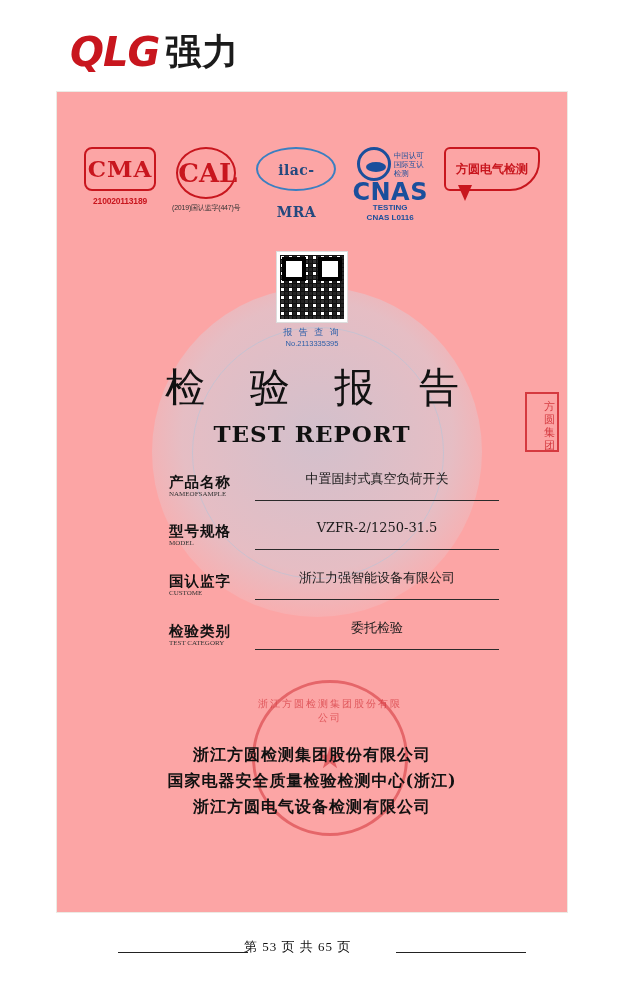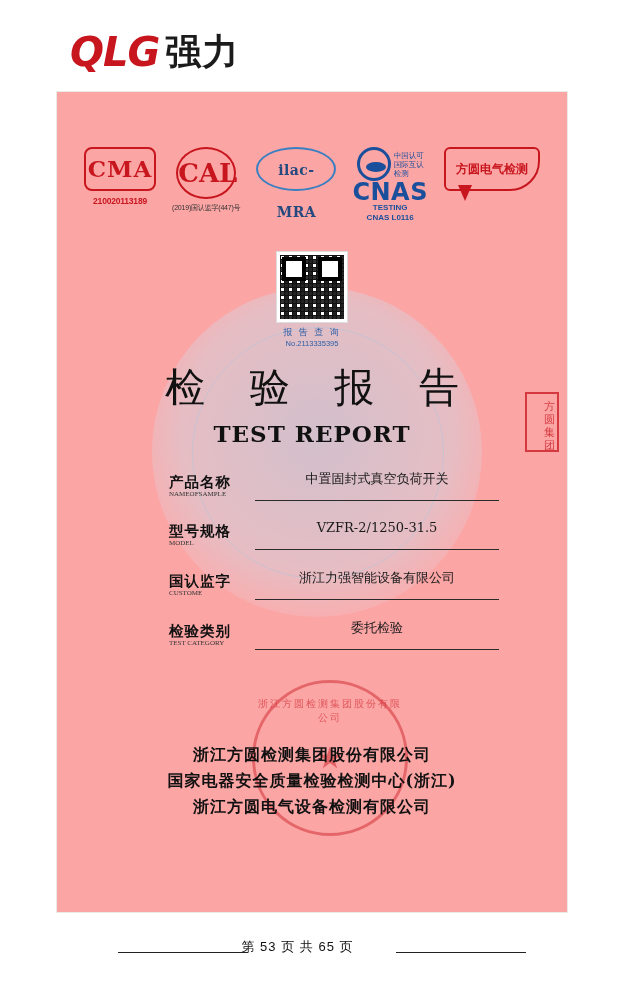--- a/index.html
+++ b/index.html
@@ -377,21 +377,21 @@
     letter-spacing: 1px;
   }
 
   
   .page-footer {
     position: absolute;
     left: 0;
     top: 938px;
     width: 595px;
     text-align: center;
-    font-family: Liberation Sans, sans-serif;
+    font-family: Liberation Serif, serif;
     font-size: 13px;
     color: #111;
     letter-spacing: 1px;
   }
   .footer-rule {
     position: absolute;
     top: 952px;
     height: 1px;
     background: #222;
     width: 130px;

